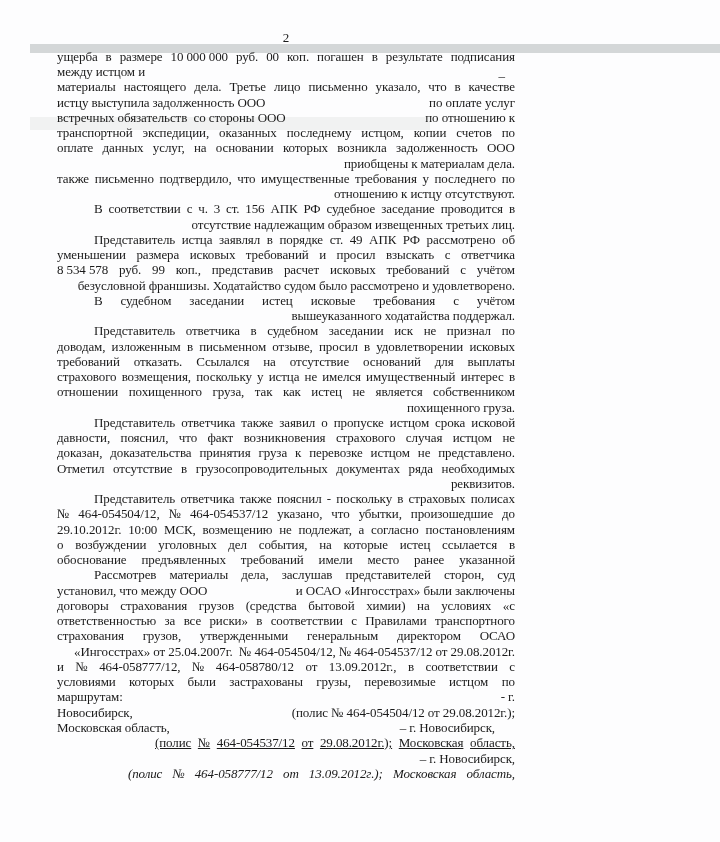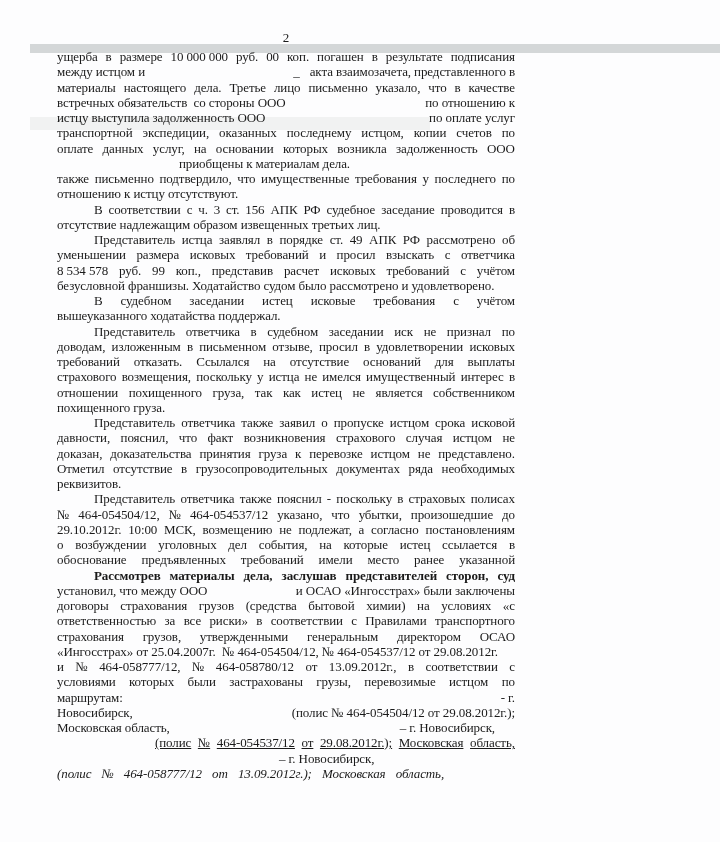--- a/index.html
+++ b/index.html
@@ -43,24 +43,24 @@
     letter-spacing: -0.1px;
     z-index: 1;
   }
   .line {
     height: 15.25px;
     line-height: 15.3px;
     overflow: visible;
   }
   .line.j, .line.flex {
     display: flex;
-    align-items: flex-start;
+    align-items: center;
   }
   .line.j { justify-content: space-between; }
-  .line.l { text-align: left; }
+  .line.l { text-align: right; }
   .line .w, .line .t {
     flex: 0 0 auto;
     white-space: pre;
   }
   .line .g {
     display: inline-block;
     flex: 0 0 auto;
     height: 1px;
   }
   .line .f {
@@ -88,43 +88,42 @@
         <span class="w">погашен</span>
         <span class="w">в</span>
         <span class="w">результате</span>
         <span class="w">подписания</span>
       </div>
       <div class="line flex">
         <span class="t">между истцом и</span>
         <span class="f"></span>
         <span class="t">_</span>
         <span class="g" style="width: 10px;"></span>
-        <span class="t">акта взаимозачета, представленного в</span>
       </div>
       <div class="line j">
         <span class="w">материалы</span>
         <span class="w">настоящего</span>
         <span class="w">дела.</span>
         <span class="w">Третье</span>
         <span class="w">лицо</span>
         <span class="w">письменно</span>
         <span class="w">указало,</span>
         <span class="w">что</span>
         <span class="w">в</span>
         <span class="w">качестве</span>
       </div>
       <div class="line flex">
+        <span class="t">истцу выступила задолженность ООО</span>
+        <span class="f"></span>
+        <span class="t">по оплате услуг</span>
+      </div>
+      <div class="line flex">
         <span class="t">встречных обязательств  со стороны ООО</span>
         <span class="f"></span>
         <span class="t">по отношению к</span>
-      </div>
-      <div class="line flex">
-        <span class="t">истцу выступила задолженность ООО</span>
-        <span class="f"></span>
-        <span class="t">по оплате услуг</span>
       </div>
       <div class="line j">
         <span class="w">транспортной</span>
         <span class="w">экспедиции,</span>
         <span class="w">оказанных</span>
         <span class="w">последнему</span>
         <span class="w">истцом,</span>
         <span class="w">копии</span>
         <span class="w">счетов</span>
         <span class="w">по</span>
@@ -363,21 +362,21 @@
       </div>
       <div class="line j">
         <span class="w">обоснование</span>
         <span class="w">предъявленных</span>
         <span class="w">требований</span>
         <span class="w">имели</span>
         <span class="w">место</span>
         <span class="w">ранее</span>
         <span class="w">указанной</span>
       </div>
-      <div class="line j" style="padding-left: 37px; font-weight: bold;">
+      <div class="line j" style="padding-left: 37px;">
         <span class="w">Рассмотрев</span>
         <span class="w">материалы</span>
         <span class="w">дела,</span>
         <span class="w">заслушав</span>
         <span class="w">представителей</span>
         <span class="w">сторон,</span>
         <span class="w">суд</span>
       </div>
       <div class="line flex">
         <span class="t">установил, что между ООО</span>

